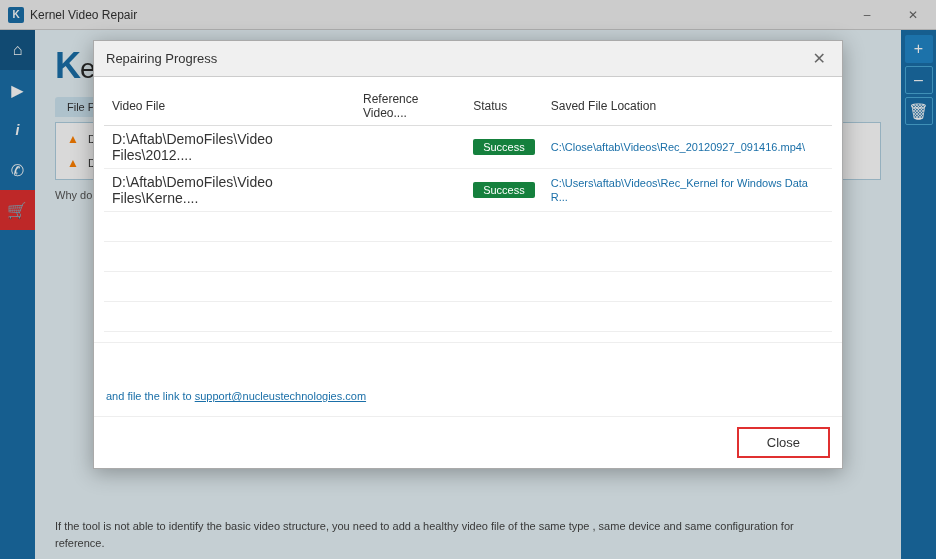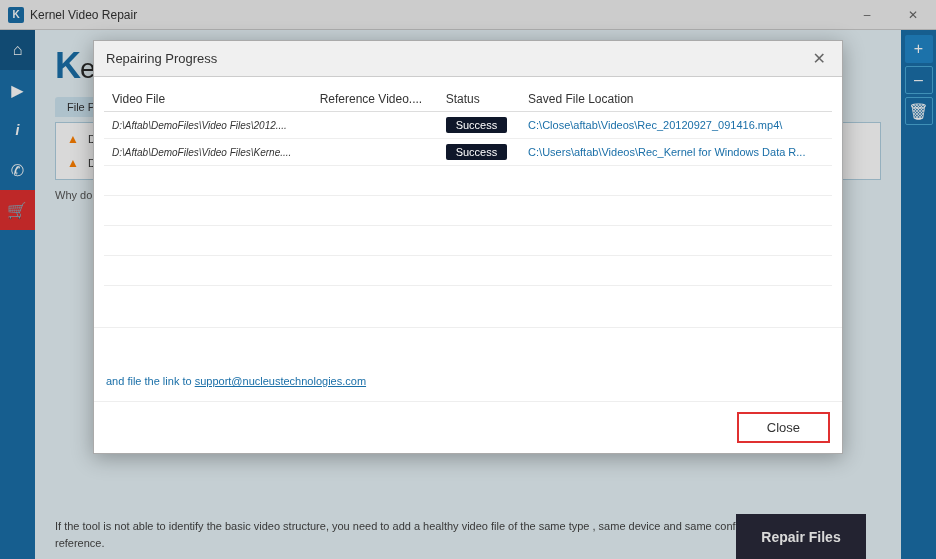--- a/index.html
+++ b/index.html
@@ -256,36 +256,35 @@
       font-weight: normal;
       color: #333;
       border-bottom: 1px solid #ddd;
     }
     .result-table td {
       padding: 5px 8px;
       border-bottom: 1px solid #eee;
       color: #333;
     }
     .status-success {
-      background: #0f172a;
+      background: #15803d;
       color: white;
       padding: 2px 10px;
       display: inline-block;
       border-radius: 2px;
       font-size: 11px;
     }
     .saved-link {
       color: #1a6fa8;
       text-decoration: none;
       font-size: 11px;
     }
     .file-path {
-      font-size: 10px;
-      color: #333;
-      font-style: italic;
+      font-size: 14px;
+      color: #333;
     }
 
     
     .dialog-info {
       padding: 10px 12px;
       border-top: 1px solid #eee;
     }
     .info-text {
       font-size: 11px;
       color: #1a6fa8;
@@ -367,23 +366,20 @@
     </div>
 
     <div style="padding: 8px 20px;">
       <span class="why-text">Why do...</span>
     </div>
 
     <div style="position:absolute;bottom:0;left:0;right:35px;background:#e8f4f8;padding:8px 20px 8px 20px;display:flex;align-items:center;">
       <span style="font-size:11px;color:#444;line-height:1.5;flex:1;">If the tool is not able to identify the basic video structure, you need to add a healthy video file of the same type , same device and same configuration for reference.</span>
     </div>
 
-    <div class="repair-btn">
-      <span>Repair Files</span>
-    </div>
 
   </div>
 
   <div class="right-panel">
     <button class="right-panel-btn">+</button>
     <button class="right-panel-btn minus">–</button>
     <button class="right-panel-btn trash">🗑</button>
   </div>
 
 </div>

